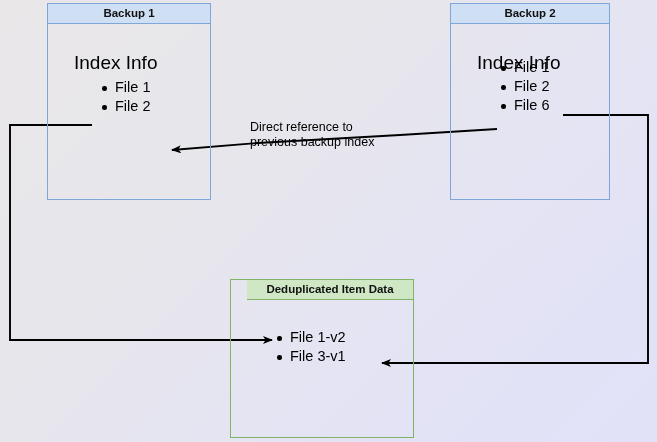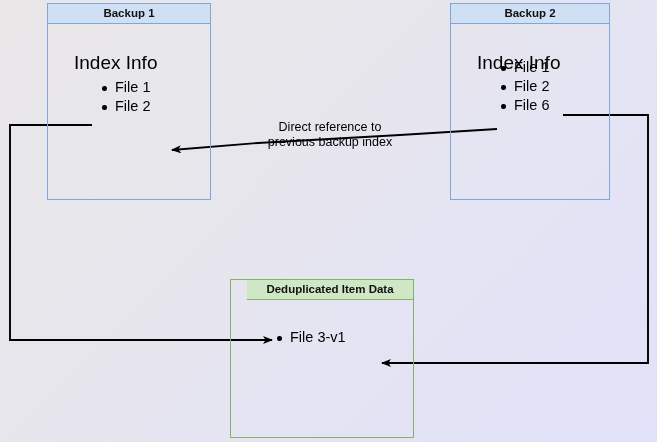--- a/index.html
+++ b/index.html
@@ -98,21 +98,21 @@
   #b1-files { left: 52px; top: 54px; }
   #b2-files { left: 48px; top: 34px; }
   #dd-files { left: 44px; top: 28px; }
 
   
   .edge-label {
     position: absolute;
     font-size: 12.5px;
     line-height: 15px;
     color: #000000;
-    text-align: center;
+    text-align: left;
     white-space: pre;
   }
 </style>
 </head>
 <body>
 
 <div id="canvas">
 
   <svg id="edge-layer" viewBox="0 0 657 442" width="657" height="442">
     <defs>
@@ -148,20 +148,21 @@
         <li>File 2</li>
         <li>File 6</li>
       </ul>
     </div>
   </div>
 
   <div class="node green" id="dedup" style="left:230px; top:279px; width:184px; height:159px;">
     <div class="node-header">Deduplicated Item Data</div>
     <div class="node-body">
       <ul class="file-list" id="dd-files">
+        <li>File 1-v2</li>
         <li>File 3-v1</li>
       </ul>
     </div>
   </div>
 
   <div class="edge-label" style="left:250px; top:120px; width:160px;">Direct reference to
 previous backup index</div>
 
 </div>
 

